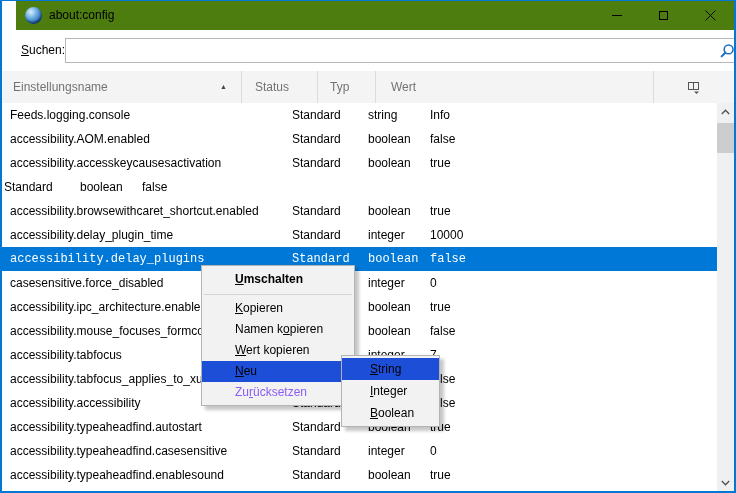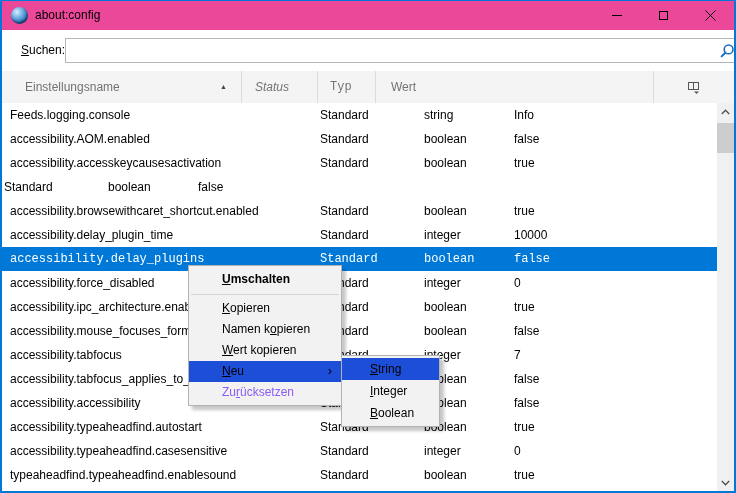--- a/index.html
+++ b/index.html
@@ -4,21 +4,21 @@
 <style>
   html,body{margin:0;padding:0;background:#888;}
   *{box-sizing:border-box;}
   .window{
     position:relative;width:736px;height:493px;background:#fff;overflow:hidden;
     font-family:"Liberation Sans","DejaVu Sans",sans-serif;font-size:12px;color:#000;
   }
   .win-border{position:absolute;inset:0;border:2px solid #0078d7;border-top-width:1px;pointer-events:none;z-index:40;}
 
   
-  .titlebar{position:absolute;left:2px;top:1px;right:2px;height:29px;background:#ec4899;}
+  .titlebar{position:absolute;left:16px;top:1px;right:2px;height:29px;background:#4d7c0f;}
   .app-icon{position:absolute;left:9px;top:6px;width:17px;height:17px;border-radius:50%;
     background:radial-gradient(circle at 35% 30%, #dceefb 0%, #6fb1e4 35%, #2a6db6 70%, #153f74 100%);
     box-shadow:inset -1px -2px 2px rgba(0,0,30,.45);}
   .app-title{position:absolute;left:33px;top:0;line-height:29px;}
   .win-btns{position:absolute;right:0;top:0;height:29px;display:flex;}
   .win-btn{width:47px;height:29px;display:flex;align-items:center;justify-content:center;}
   .glyph-min{display:block;width:10px;height:1px;background:#000;}
   .glyph-max{display:block;width:9px;height:9px;border:1px solid #000;background:transparent;}
 
   
@@ -26,47 +26,47 @@
   .search-label{position:absolute;left:9px;top:0;line-height:41px;}
   .search-box{position:absolute;left:53px;top:8px;width:676px;height:25px;border:1px solid #b6b6b6;background:#fff;}
   .search-box input{position:absolute;left:4px;top:1px;right:24px;height:21px;border:none;outline:none;
     font:inherit;background:transparent;padding:0;}
   .search-mag{position:absolute;right:5px;top:4px;width:16px;height:16px;}
 
   
   .thead{position:absolute;left:2px;top:71px;width:732px;height:32px;background:#f4f4f5;display:flex;color:#737373;}
   .th{height:32px;line-height:32px;padding-left:13px;border-right:1px solid #dcdcdc;position:relative;
       white-space:nowrap;overflow:hidden;}
-  .th-name{width:240px;padding-left:23px;}
-  .th-status{width:76px;font-style:italic;}
-  .th-typ{width:58px;padding-left:12px;font-family:Liberation Mono, monospace;}
+  .th-name{width:240px;padding-left:11px;}
+  .th-status{width:76px;}
+  .th-typ{width:58px;padding-left:12px;}
   .th-wert{width:278px;padding-left:15px;}
   .th-picker{flex:1;border-right:none;display:flex;align-items:center;justify-content:center;padding-left:0;}
   .sort{position:absolute;right:14px;top:0;font-size:7px;color:#444;line-height:32px;}
 
   
   .tbody{position:absolute;left:2px;top:103px;width:715px;z-index:1;}
-  .row{display:flex;height:24px;line-height:24px;white-space:nowrap;gap:28px;}
+  .row{display:flex;height:24px;line-height:24px;white-space:nowrap;}
   .row.selected{background:#0078d7;color:#fff;font-family:Liberation Mono, monospace;}
   .cell{overflow:hidden;}
   .c-name{width:288px;padding-left:8px;}
   .c-status{width:76px;padding-left:2px;}
   .c-type{width:58px;padding-left:2px;}
   .c-value{flex:1;padding-left:6px;}
 
   
   .scrollbar{position:absolute;left:717px;top:103px;width:17px;height:388px;background:#f0f0f0;z-index:2;}
   .sb-btn{position:absolute;left:0;width:17px;height:17px;display:flex;align-items:center;justify-content:center;}
   .sb-up{top:0;} .sb-down{bottom:0;}
   .sb-thumb{position:absolute;left:0;top:20px;width:17px;height:30px;background:#cdcdcd;}
 
   
   .menu{position:absolute;background:#f2f2f2;border:1px solid #b3b3b3;padding:2px 0;
         box-shadow:4px 4px 3px rgba(0,0,0,.22);}
-  .ctx-menu{left:188px;top:265px;width:154px;z-index:10;}
+  .ctx-menu{left:201px;top:265px;width:154px;z-index:10;}
   .sub-menu{left:341px;top:355px;width:99px;z-index:11;}
   .menu-item{height:21px;line-height:21px;padding-left:33px;position:relative;white-space:nowrap;}
   .sub-menu .menu-item{height:22px;line-height:22px;padding-left:28px;}
   .menu-item.bold{font-weight:bold;height:23px;line-height:23px;}
   .menu-item.hl{background:#1d4ed8;}
   .menu-item.disabled{color:#8b5cf6;}
   .menu-sep{height:1px;background:#d4d4d4;margin:3px 2px;}
   .mi-arrow{position:absolute;right:9px;top:-1px;font-size:13px;}
 </style>
 </head>
@@ -163,21 +163,21 @@
         <div class="cell c-type">integer</div>
         <div class="cell c-value">10000</div>
       </div>
       <div class="row selected">
         <div class="cell c-name">accessibility.delay_plugins</div>
         <div class="cell c-status">Standard</div>
         <div class="cell c-type">boolean</div>
         <div class="cell c-value">false</div>
       </div>
       <div class="row">
-        <div class="cell c-name">accessibility.force_disabled</div>
+        <div class="cell c-name">casesensitive.force_disabled</div>
         <div class="cell c-status">Standard</div>
         <div class="cell c-type">integer</div>
         <div class="cell c-value">0</div>
       </div>
       <div class="row">
         <div class="cell c-name">accessibility.ipc_architecture.enabled</div>
         <div class="cell c-status">Standard</div>
         <div class="cell c-type">boolean</div>
         <div class="cell c-value">true</div>
       </div>
@@ -211,21 +211,21 @@
         <div class="cell c-type">boolean</div>
         <div class="cell c-value">true</div>
       </div>
       <div class="row">
         <div class="cell c-name">accessibility.typeaheadfind.casesensitive</div>
         <div class="cell c-status">Standard</div>
         <div class="cell c-type">integer</div>
         <div class="cell c-value">0</div>
       </div>
       <div class="row">
-        <div class="cell c-name">typeaheadfind.typeaheadfind.enablesound</div>
+        <div class="cell c-name">accessibility.typeaheadfind.enablesound</div>
         <div class="cell c-status">Standard</div>
         <div class="cell c-type">boolean</div>
         <div class="cell c-value">true</div>
       </div>
     </div>
 
   <div class="scrollbar">
     <div class="sb-btn sb-up">
       <svg width="9" height="6" viewBox="0 0 9 6">
         <polyline points="0.8,5 4.5,1.2 8.2,5" fill="none" stroke="#505050" stroke-width="1.3"></polyline>

